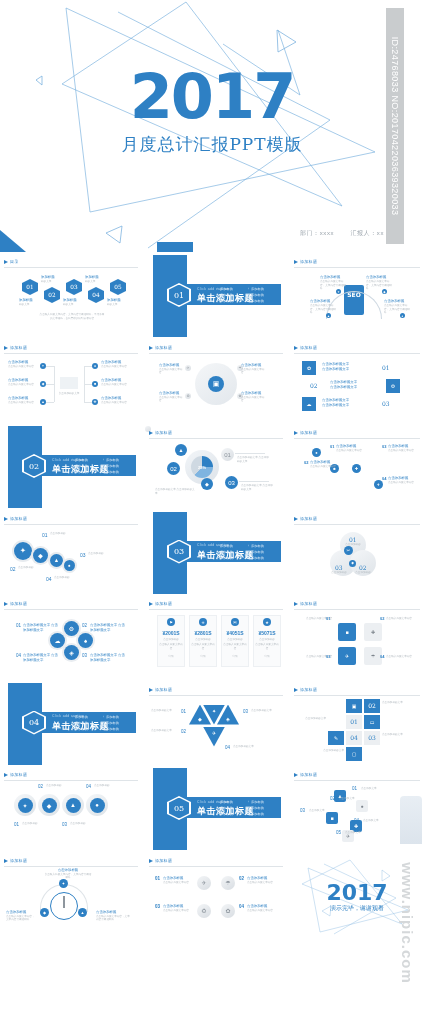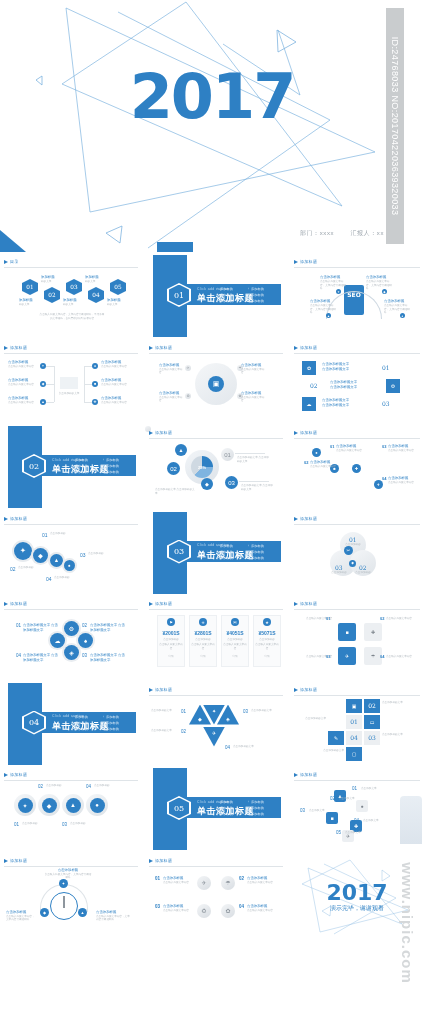--- a/index.html
+++ b/index.html
@@ -102,20 +102,21 @@
       <path d="M118 12 L330 120 L148 248"></path>
       <path d="M278 30 L300 95 L223 44"></path>
     </g>
     <g fill="none" stroke="#7FB4E0" stroke-width="0.8">
       <path d="M277 30 L296 42 L278 52 Z"></path>
       <path d="M120 243 L106 233 L122 226 Z"></path>
       <path d="M42 76 L36 80 L42 85 Z"></path>
     </g>
   </svg>
   <div class="cover-year">2017</div>
+  <div class="cover-sub">月度总计汇报PPT模版</div>
   <div class="cover-foot">
     <span>部门：xxxx</span>
     <span>汇报人：xx</span>
   </div>
   <div class="corner-tri"></div>
   <div class="cover-blue-tab"></div>
 </div>
 
 <div id="idbar">
   <span class="txt">ID:24768033  NO:2017042203639320033</span>

